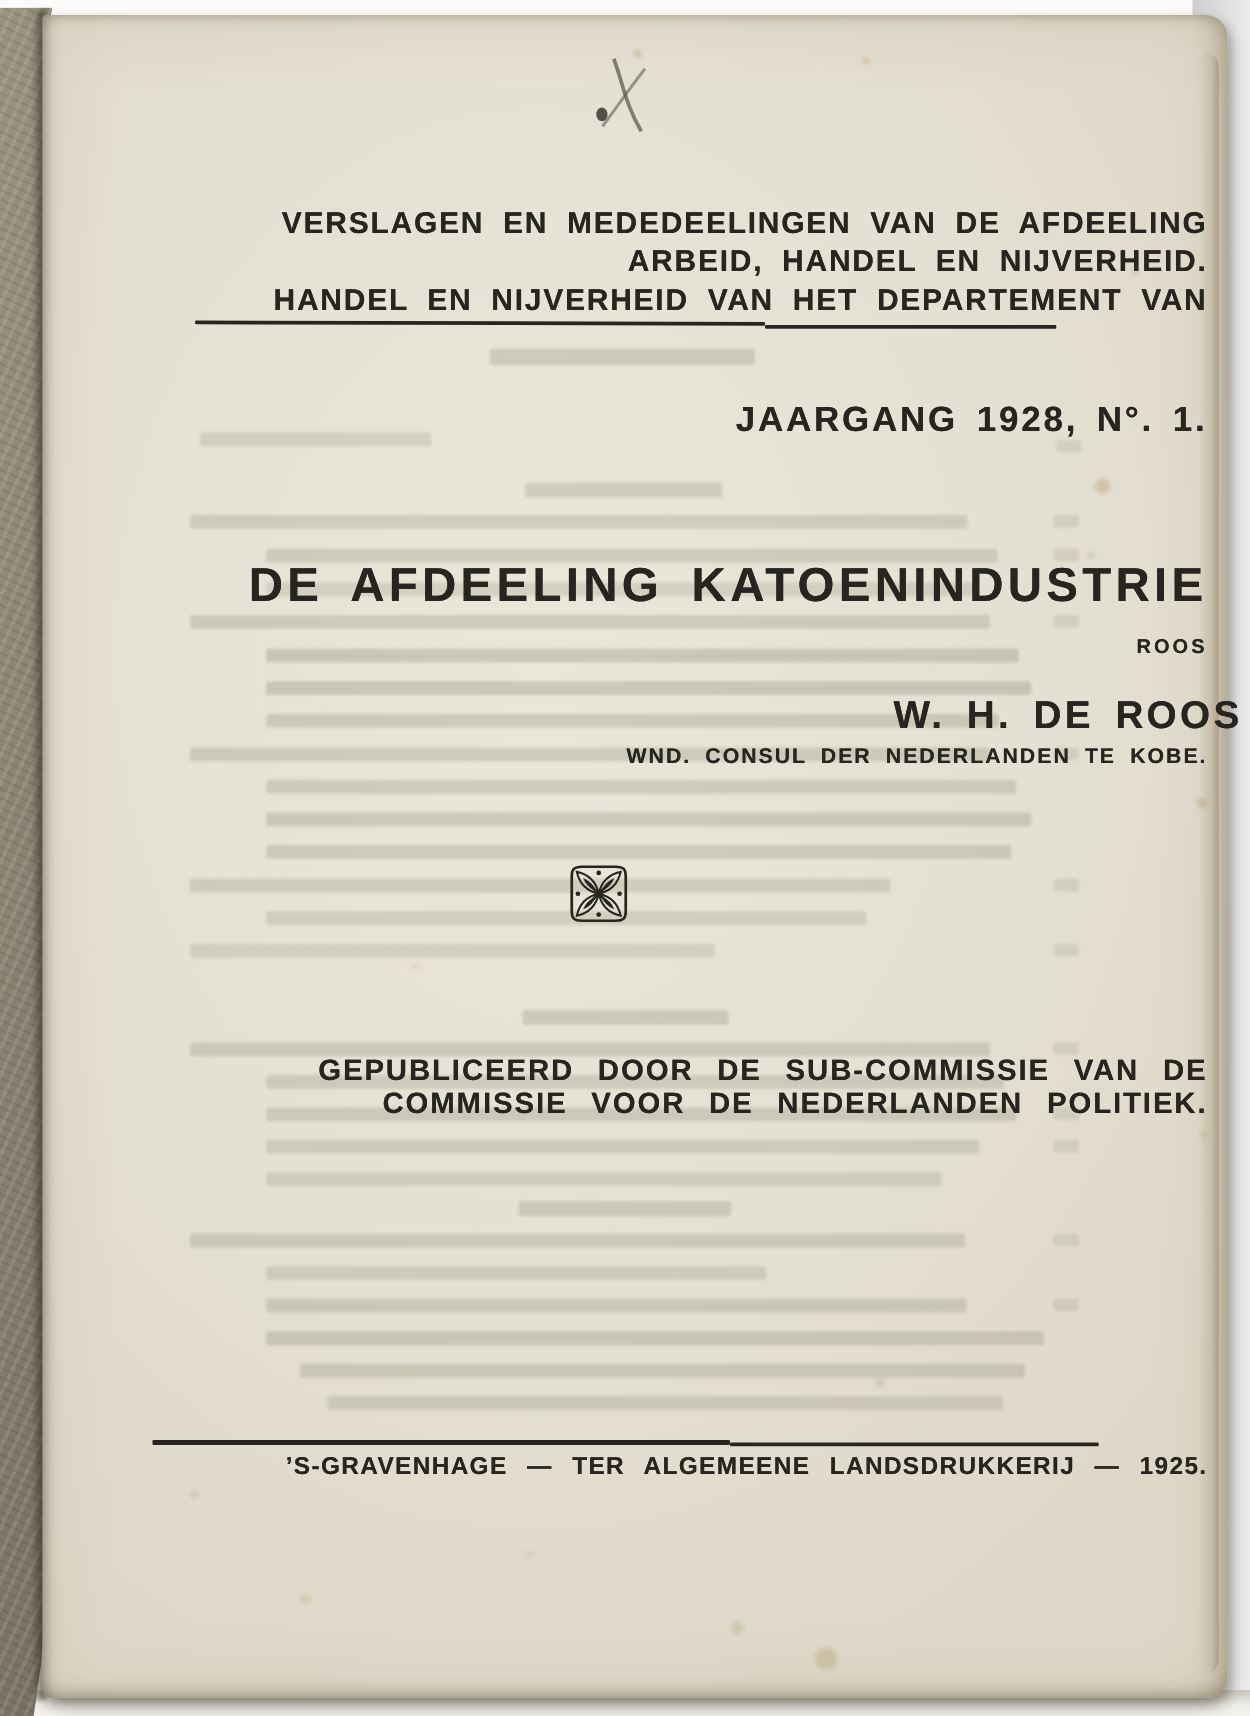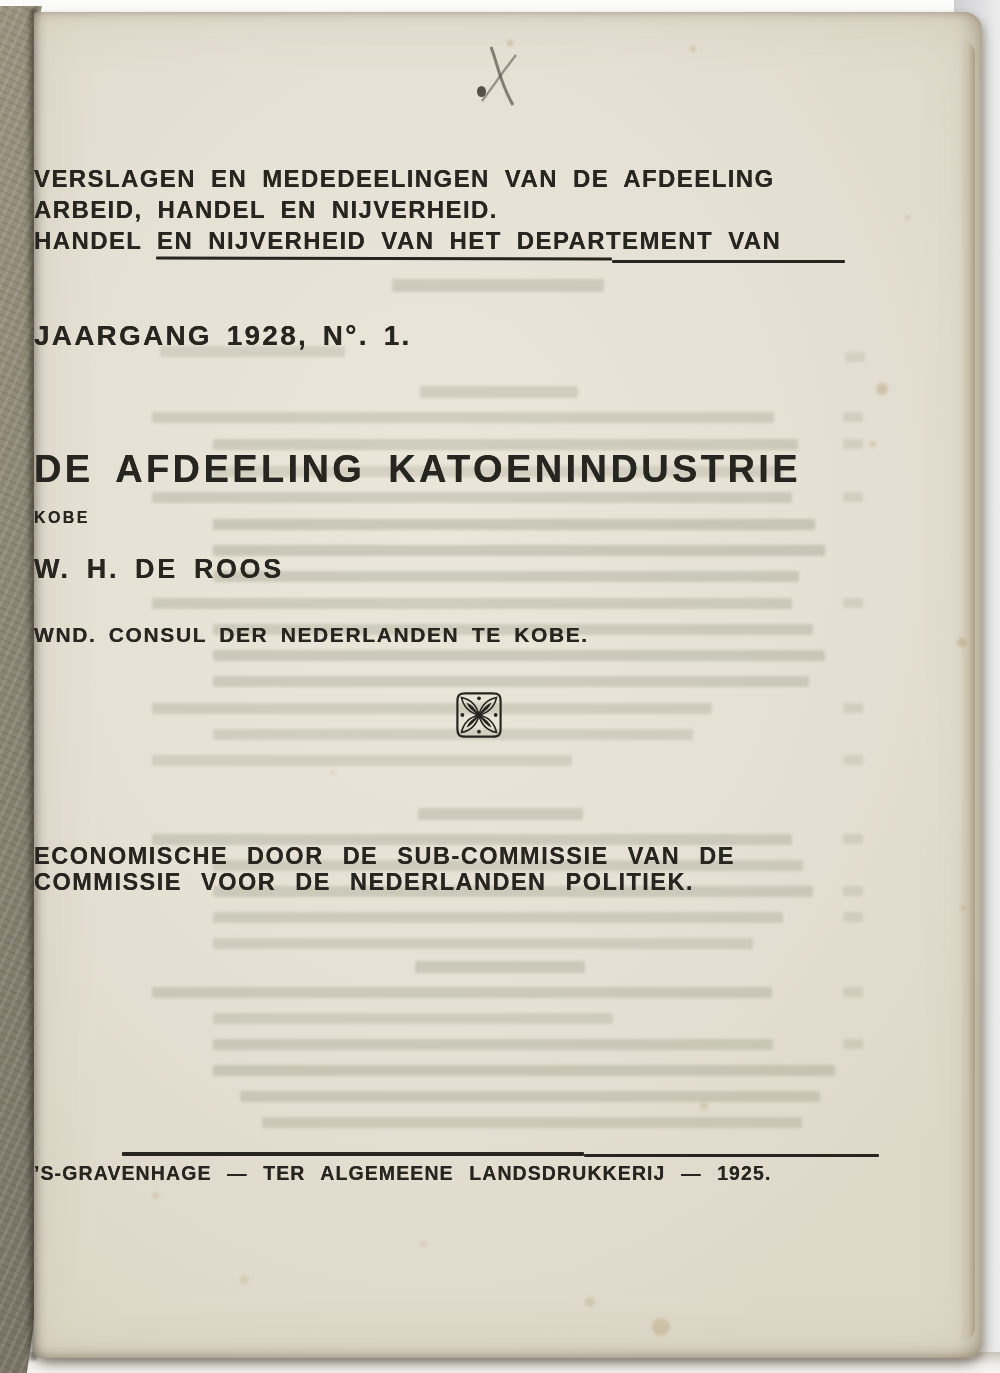--- a/index.html
+++ b/index.html
@@ -51,30 +51,30 @@
       inset 0 6px 9px -6px rgba(120,108,85,.35);
   }
   
   .fore-edge{
     position:absolute;left:960px;top:40px;width:15px;height:1300px;
     background:linear-gradient(90deg,rgba(190,178,152,0) 0%,#c9bfa9 55%,#a4987e 100%);
     border-radius:0 14px 12px 0;opacity:.8;
   }
   .content{position:absolute;left:0;top:0;width:1000px;height:1373px;}
   .tblock{
-    position:absolute;left:34px;width:932px;text-align:left;
+    position:absolute;left:34px;width:932px;text-align:right;
     color:#26251f;font-weight:bold;
     text-shadow:0 0 .5px rgba(38,37,31,.85);
   }
   .series{top:163px;font-size:24px;line-height:31px;letter-spacing:1.4px;word-spacing:7px;}
   .issue{top:320px;font-size:28px;letter-spacing:2.2px;word-spacing:5px;}
   .title{top:448px;font-size:38px;letter-spacing:3.4px;word-spacing:9px;}
   .door{top:509px;font-size:16px;letter-spacing:2.4px;}
-  .author{top:554px;font-size:27px;letter-spacing:2.6px;word-spacing:6px;}
-  .role{top:595px;font-size:21px;letter-spacing:1.6px;word-spacing:5px;margin-top:28px;}
+  .author{top:554px;font-size:31px;letter-spacing:2.6px;word-spacing:6px;padding-left:28px;}
+  .role{top:595px;font-size:17px;letter-spacing:1.6px;word-spacing:5px;}
   .publisher{top:843px;font-size:23.5px;line-height:26px;letter-spacing:1.5px;word-spacing:11px;}
   .imprint{top:1162px;font-size:19.5px;letter-spacing:1.1px;word-spacing:9px;}
   .rule{position:absolute;background:#26251f;border-radius:1px;}
   .ornament{position:absolute;left:452px;top:687px;width:54px;height:56px;}
   
   .ghost-line{
     position:absolute;background:#84866f;border-radius:2px;
     filter:blur(1.4px);
   }
   .spot{position:absolute;border-radius:50%;background:#a5824e;filter:blur(1.5px);}
@@ -150,21 +150,21 @@
       <div>HANDEL EN NIJVERHEID VAN HET DEPARTEMENT VAN</div>
     </div>
 
     <div class="rule" style="left:156px;top:257px;width:456px;height:3.4px;transform:rotate(.15deg)"></div>
     <div class="rule" style="left:612px;top:260px;width:233px;height:2.8px"></div>
 
     <div class="tblock issue">JAARGANG 1928, N°. 1.</div>
 
     <div class="tblock title">DE AFDEELING KATOENINDUSTRIE</div>
 
-    <div class="tblock door">KOBE</div>
+    <div class="tblock door">ROOS</div>
     <div class="tblock author">W. H. DE ROOS</div>
     <div class="tblock role">WND. CONSUL DER NEDERLANDEN TE KOBE.</div>
 
     <svg class="ornament" viewBox="0 0 60 60">
       <g stroke="#26251f" fill="none" stroke-width="2.4">
         <path d="M15 6 H45 C52 6 54 8 54 15 V45 C54 52 52 54 45 54 H15 C8 54 6 52 6 45 V15 C6 8 8 6 15 6 Z"></path>
         <path d="M30 30 C21 28 13 22 10.5 10.5 C22 13 28 21 30 30 Z" stroke-width="1.8"></path>
         <path d="M30 30 C39 28 47 22 49.5 10.5 C38 13 32 21 30 30 Z" stroke-width="1.8"></path>
         <path d="M30 30 C21 32 13 38 10.5 49.5 C22 47 28 39 30 30 Z" stroke-width="1.8"></path>
         <path d="M30 30 C39 32 47 38 49.5 49.5 C38 47 32 39 30 30 Z" stroke-width="1.8"></path>
@@ -178,21 +178,21 @@
         <circle cx="30" cy="48.5" r="2.1"></circle>
         <circle cx="11.5" cy="30" r="2.1"></circle>
         <circle cx="48.5" cy="30" r="2.1"></circle>
       </g>
       <g stroke="#26251f" stroke-width="2.2">
         <path d="M23 23 L37 37 M23 37 L37 23"></path>
       </g>
     </svg>
 
     <div class="tblock publisher">
-      <div>ECONOMISCHE DOOR DE SUB-COMMISSIE VAN DE</div>
+      <div>GEPUBLICEERD DOOR DE SUB-COMMISSIE VAN DE</div>
       <div>COMMISSIE VOOR DE NEDERLANDEN POLITIEK.</div>
     </div>
 
     <div class="rule" style="left:122px;top:1152px;width:462px;height:3.6px"></div>
     <div class="rule" style="left:584px;top:1154px;width:295px;height:3px"></div>
     <div class="tblock imprint">’S-GRAVENHAGE — TER ALGEMEENE LANDSDRUKKERIJ — 1925.</div>
 
     <div id="spot-layer">
         <div class="spot" style="left: 876px; top: 383px; width: 12px; height: 12px; opacity: 0.3;"></div>
         <div class="spot" style="left: 957px; top: 638px; width: 9px; height: 9px; opacity: 0.28;"></div>

